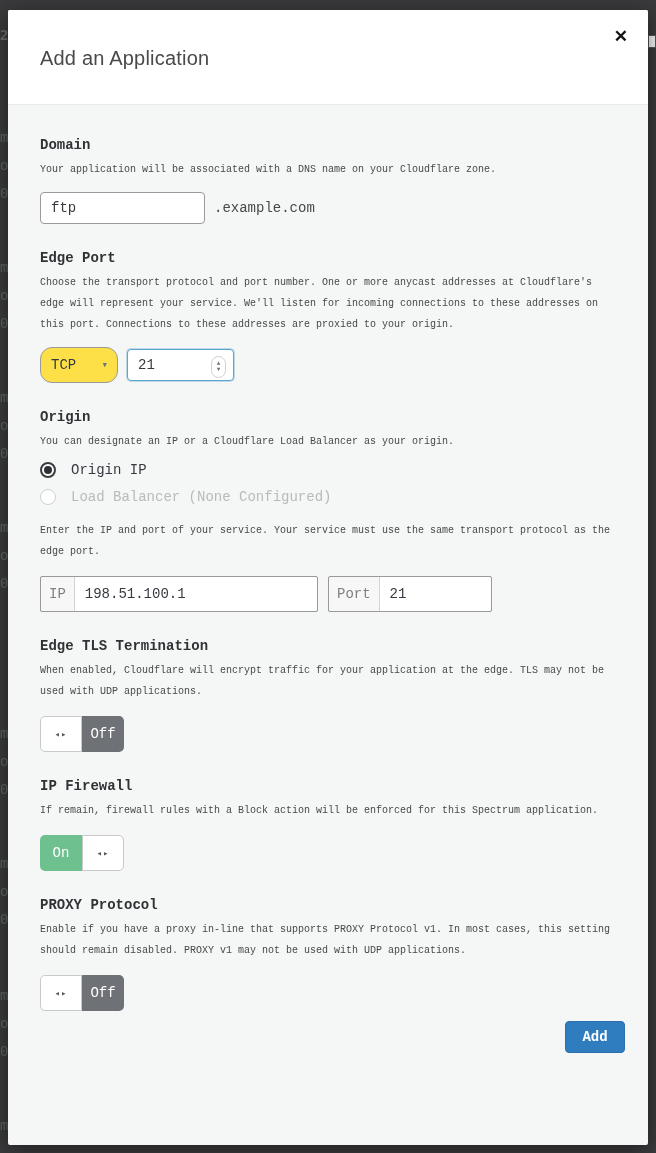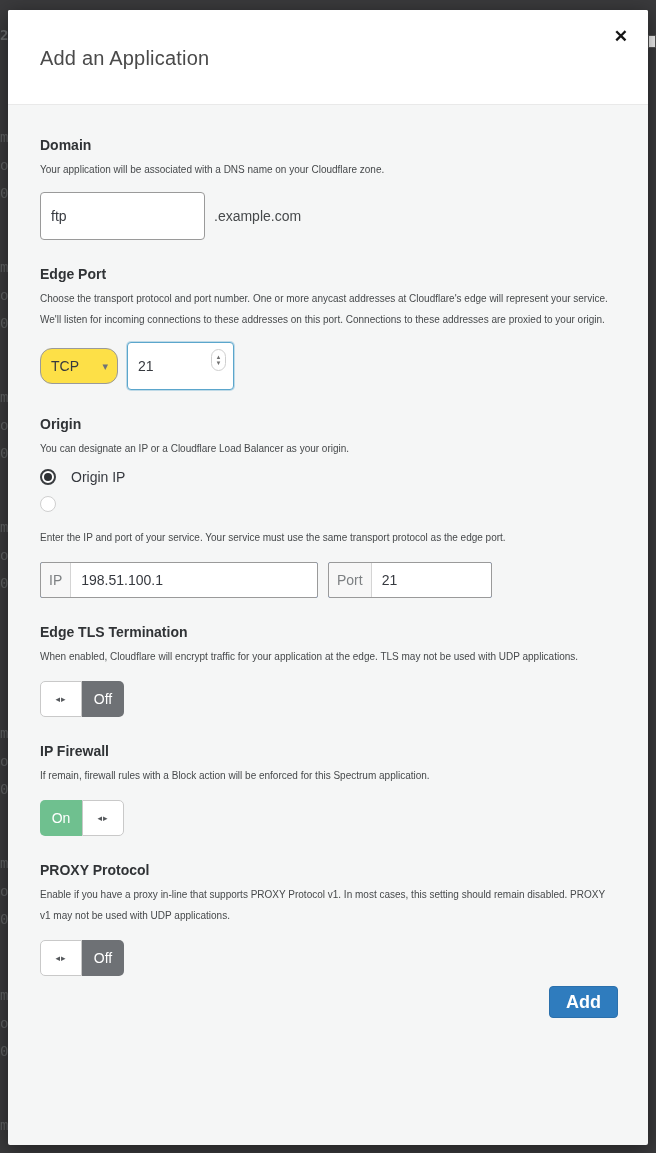--- a/index.html
+++ b/index.html
@@ -59,42 +59,42 @@
   .close-btn {
     position: absolute;
     top: 18px; right: 20px;
     background: none; border: none;
     font-size: 17px; font-weight: 700;
     color: #141414;
     cursor: pointer;
     line-height: 1;
   }
 
-  .modal-body { padding: 18px 30px 0 32px; }
+  .modal-body { padding: 18px 23px 0 32px; font-family: Liberation Mono, monospace; }
 
   .section-label {
     font-size: 14px;
     font-weight: 700;
     color: #303336;
     margin-top: 26px;
     line-height: 17px;
   }
   .section-label.first { margin-top: 14px; }
   .section-desc {
     font-size: 10px;
     line-height: 21px;
     color: #46494b;
     margin-top: 5px;
     max-width: 578px;
   }
 
   
   .row { display: flex; align-items: center; margin-top: 12px; }
   .text-input {
-    height: 48px;
+    height: 32px;
     border: 1px solid #9a9a9a;
     border-radius: 4px;
     background: #fff;
     font-family: inherit;
     font-size: 14px;
     color: #36393f;
     padding: 0 10px;
     outline: none;
   }
   .domain-input { width: 165px; }
@@ -217,21 +217,21 @@
   }
   .add-btn {
     min-width: 60px;
     height: 32px;
     padding: 0 16px;
     background: #2f7cbe;
     border: 1px solid #2b70ac;
     border-radius: 4px;
     color: #fff;
     font-family: inherit;
-    font-size: 18px;
+    font-size: 14px;
     font-weight: 700;
     cursor: pointer;
   }
 </style>
 </head>
 <body>
 
 <div>
     <span class="bg-frag bold" style="top: 28px;">2</span>
     <span class="bg-frag" style="top: 130px;">m</span>
@@ -297,20 +297,21 @@
     <div class="section-label">Origin</div>
     <p class="section-desc">You can designate an IP or a Cloudflare Load Balancer as your origin.</p>
     <div class="radio-row">
       <span class="radio-circle">
           <span class="dot"></span>
         </span>
       <span class="radio-label">Origin IP</span>
     </div>
     <div class="radio-row disabled">
       <span class="radio-circle"></span>
+      <span class="radio-label">Load Balancer (None Configured)</span>
     </div>
     <p class="section-desc" style="margin-top:14px">Enter the IP and port of your service. Your service must use the same transport protocol as the edge port.</p>
     <div class="row" style="margin-top:14px">
       <div class="input-group ip-group">
         <span class="input-addon">IP</span>
         <input value="198.51.100.1" style="">
       </div>
       <div class="input-group port-group">
         <span class="input-addon">Port</span>
         <input value="21" style="">

